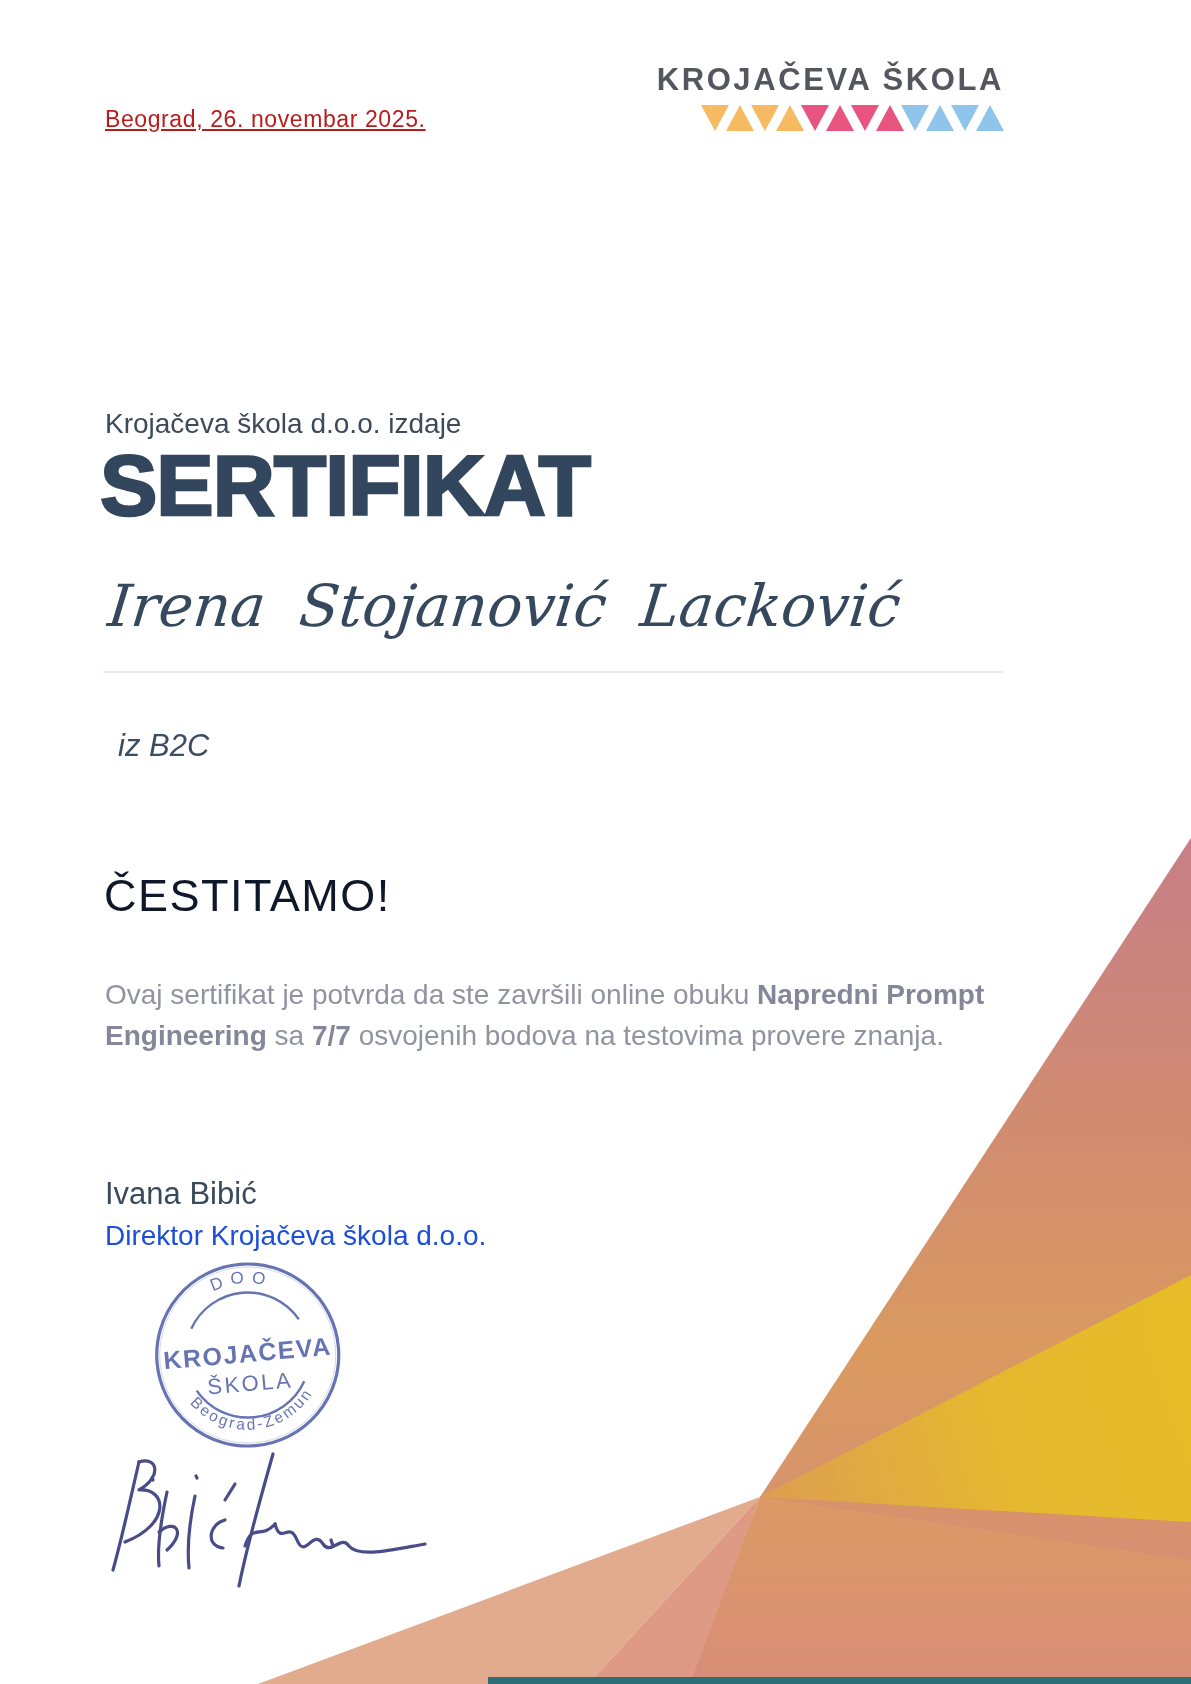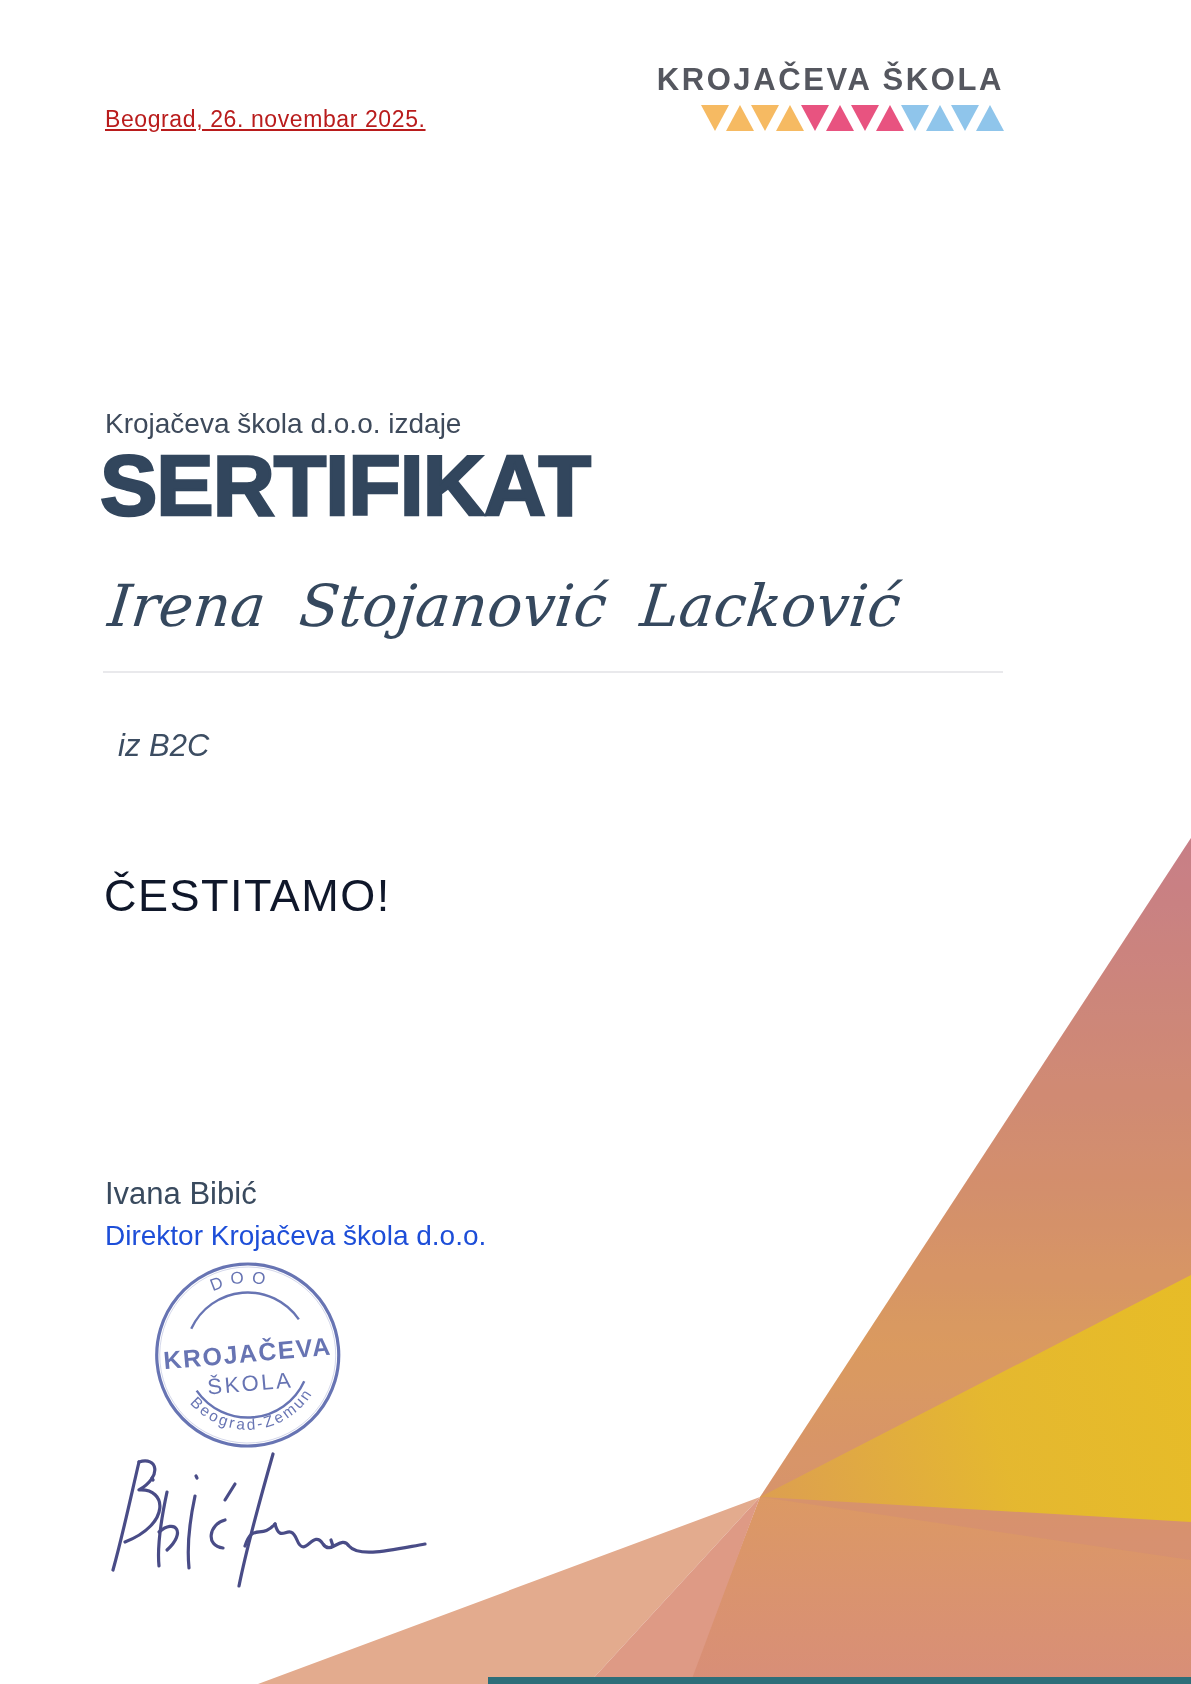--- a/index.html
+++ b/index.html
@@ -121,20 +121,21 @@
 
   <div class="issuer">Krojačeva škola d.o.o. izdaje</div>
   <div class="cert-title">SERTIFIKAT</div>
 
   <div class="recipient">Irena Stojanović Lacković</div>
   <div class="name-rule"></div>
   <div class="org">iz B2C</div>
 
   <div class="congrats">ČESTITAMO!</div>
 
+  <p class="body-text"><span>Ovaj sertifikat je potvrda da ste završili online obuku </span><b>Napredni Prompt Engineering</b><span> sa </span><b>7/7</b><span> osvojenih bodova na testovima provere znanja.</span></p>
 
   <div class="sig-name">Ivana Bibić</div>
   <div class="sig-role">Direktor Krojačeva škola d.o.o.</div>
 
   <svg class="stamp" width="210" height="200" viewBox="0 0 210 200" aria-hidden="true">
     <g transform="rotate(-5 105 100)" fill="#4d5ca6" stroke="#4d5ca6">
       <circle cx="105" cy="97" r="91" fill="none" stroke-width="3.2"></circle>
       <circle cx="105" cy="97" r="88" fill="none" stroke-width="0.8" opacity="0.35"></circle>
       <path d="M51,66 A62,62 0 0 1 159,66" fill="none" stroke-width="2.4"></path>
       <path d="M51,128 A62,62 0 0 0 159,128" fill="none" stroke-width="2.4"></path>

